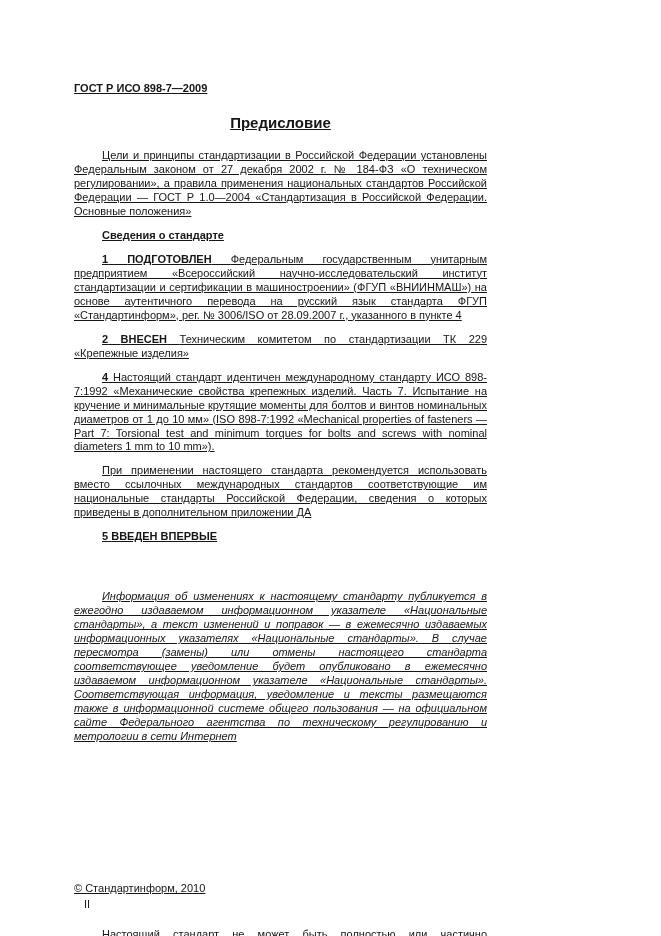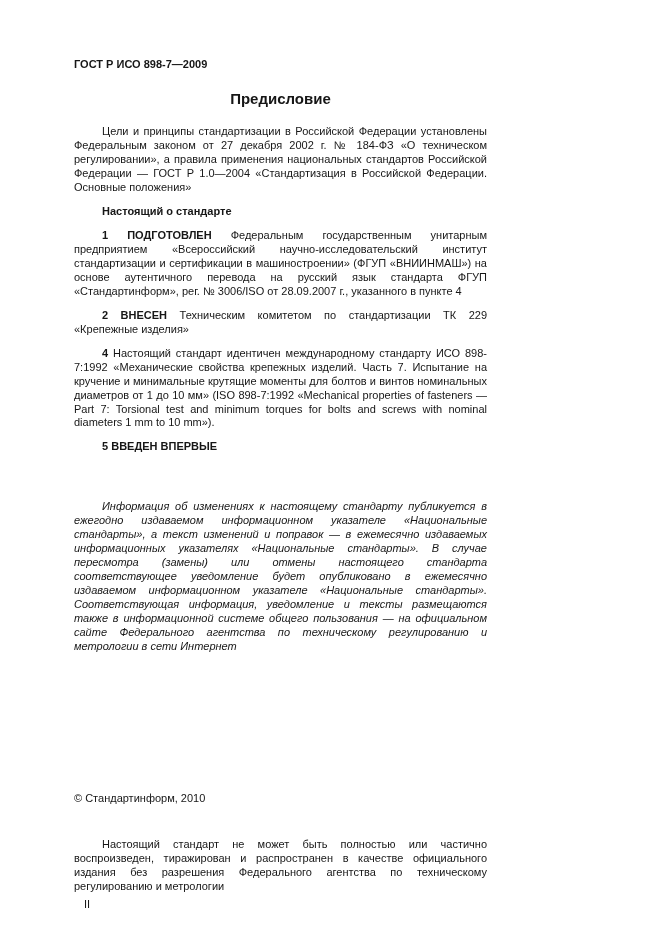--- a/index.html
+++ b/index.html
@@ -11,23 +11,24 @@
       width: 661px;
       height: 936px;
       font-family: "Liberation Sans", sans-serif;
       color: #161616;
     }
     .page {
       position: relative;
       box-sizing: border-box;
       width: 558px;
       height: 936px;
-      padding: 58px 71px 30px 74px;
+      padding: 82px 71px 30px 74px;
       background: #ffffff;
       overflow: hidden;
+      text-decoration: underline;
     }
     .doc-number {
       font-size: 11px;
       font-weight: bold;
       margin: 0 0 20px 0;
       text-align: left;
     }
     .title {
       font-size: 15px;
       font-weight: bold;
@@ -79,41 +80,44 @@
 <body>
 
 <div class="page">
 
   <div class="doc-number">ГОСТ Р ИСО 898-7—2009</div>
 
   <div class="title">Предисловие</div>
 
   <p>Цели и принципы стандартизации в Российской Федерации установлены Федеральным законом от 27 декабря 2002 г. № 184-ФЗ «О техническом регулировании», а правила применения национальных стандартов Российской Федерации — ГОСТ Р 1.0—2004 «Стандартизация в Российской Федерации. Основные положения»</p>
 
-  <div class="section-heading">Настоящий о стандарте</div>
+  <div class="section-heading">Сведения о стандарте</div>
 
   <p class="item">
     <span class="kw">1</span>
     <span class="kw">ПОДГОТОВЛЕН</span>
     <span>Федеральным государственным унитарным предприятием «Всероссийский научно-исследовательский институт стандартизации и сертификации в машиностроении» (ФГУП «ВНИИНМАШ») на основе аутентичного перевода на русский язык стандарта ФГУП «Стандартинформ», рег. № 3006/ISO от 28.09.2007 г., указанного в пункте 4</span>
   </p>
 
   <p class="item">
     <span class="kw">2</span>
     <span class="kw">ВНЕСЕН</span>
     <span>Техническим комитетом по стандартизации ТК 229 «Крепежные изделия»</span>
   </p>
 
 
   <p class="item">
     <span class="kw">4</span>
     <span class="kw"></span>
     <span>Настоящий стандарт идентичен международному стандарту ИСО 898-7:1992 «Механические свойства крепежных изделий. Часть 7.  Испытание на кручение и минимальные крутящие моменты для болтов и винтов номинальных диаметров от 1 до 10 мм» (ISO 898-7:1992 «Mechanical properties of fasteners — Part 7:  Torsional test and minimum torques for bolts and screws with nominal diameters 1 mm to 10 mm»).</span>
   </p>
 
+  <p class="item">
+    <span>При применении настоящего стандарта рекомендуется использовать вместо ссылочных международных стандартов соответствующие им национальные стандарты Российской Федерации, сведения о которых приведены в дополнительном приложении ДА</span>
+  </p>
 
   <p class="item">
     <span class="kw">5</span>
     <span class="kw">ВВЕДЕН ВПЕРВЫЕ</span>
   </p>
 
   <p class="notice">Информация об изменениях к настоящему стандарту публикуется в ежегодно издаваемом информационном указателе «Национальные стандарты», а текст изменений и поправок — в ежемесячно издаваемых информационных указателях «Национальные стандарты». В случае пересмотра (замены) или отмены настоящего стандарта соответствующее уведомление будет опубликовано в ежемесячно издаваемом информационном указателе «Национальные стандарты». Соответствующая информация, уведомление и тексты размещаются также в информационной системе общего пользования — на официальном сайте Федерального агентства по техническому регулированию и метрологии в сети Интернет</p>
 
   <p class="copyright">©  Стандартинформ, 2010</p>
 

